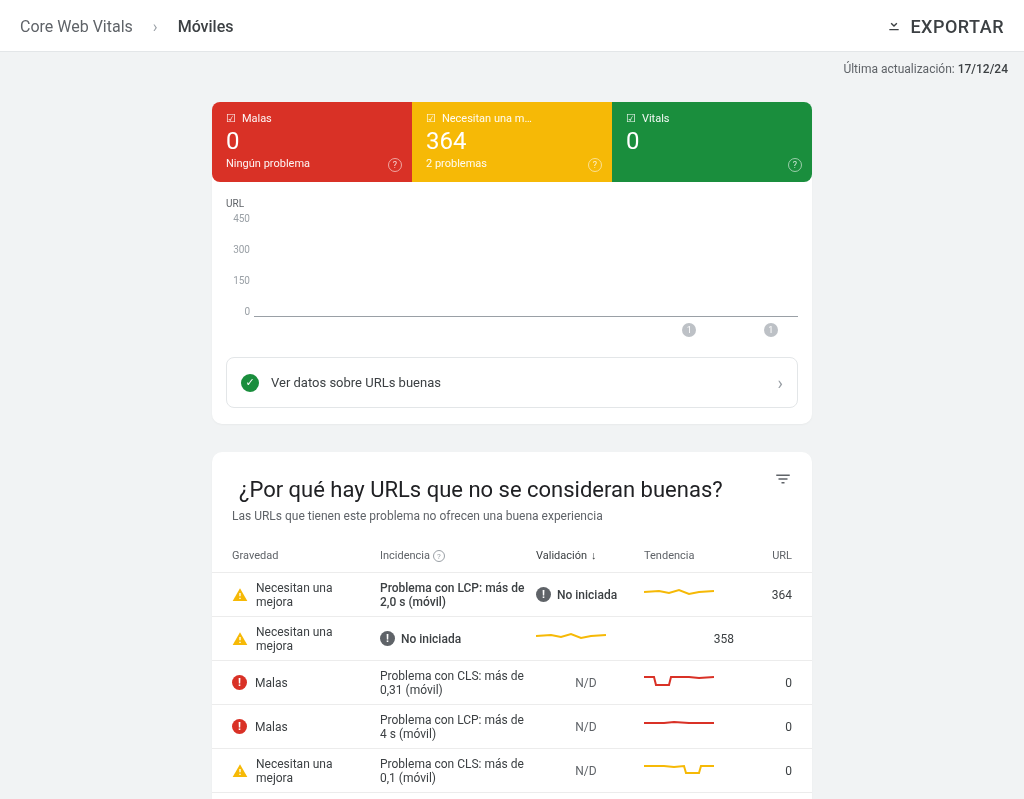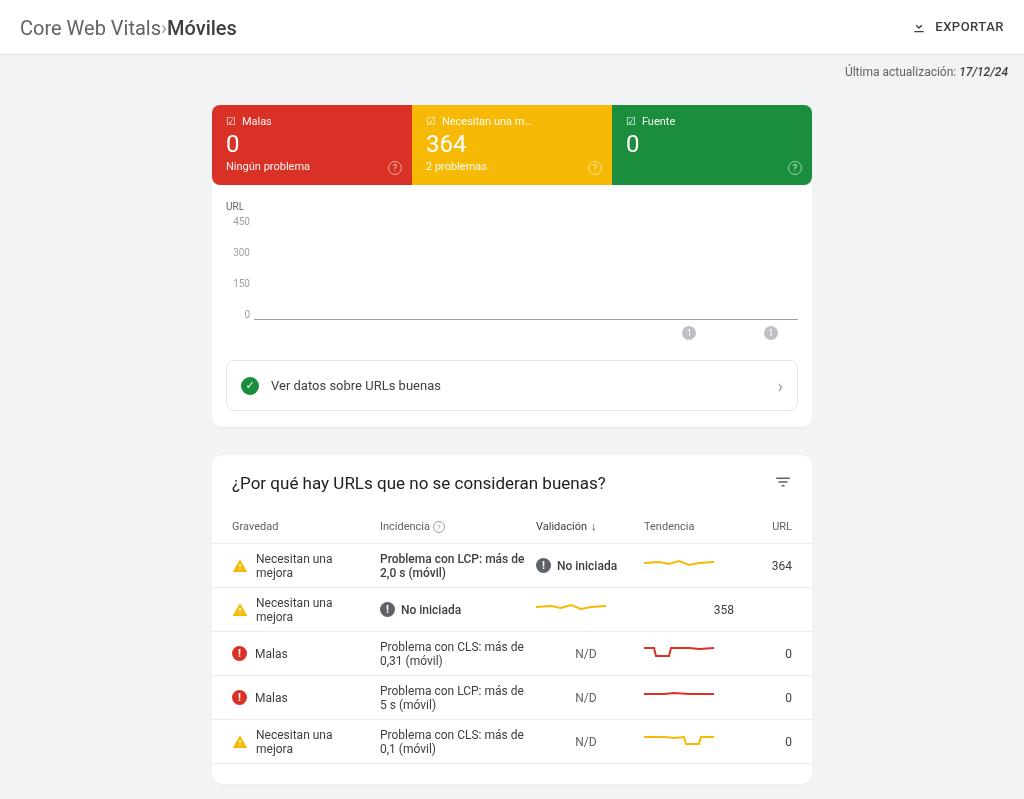--- a/index.html
+++ b/index.html
@@ -27,37 +27,37 @@
 
   
   .topbar{
     background:#fff;
     border-bottom:1px solid var(--border);
     padding:16px 20px 14px;
     display:flex;
     align-items:center;
     justify-content:space-between;
   }
-  .crumbs{display:flex;align-items:center;gap:0;font-size:20px;}
+  .crumbs{display:flex;align-items:center;gap:20px;font-size:16px;}
   .crumbs .root{color:var(--muted);}
   .crumbs .sep{color:var(--light);}
   .crumbs .current{font-weight:500;color:var(--text);}
   .export-btn{
-    display:flex;align-items:flex-start;gap:8px;
-    font-size:13px;font-weight:500;letter-spacing:.5px;
+    display:flex;align-items:flex-end;gap:8px;
+    font-size:18px;font-weight:500;letter-spacing:.5px;
     color:var(--text);cursor:pointer;
   }
 
   .metabar{
     display:flex;justify-content:flex-end;gap:24px;
     padding:10px 16px 4px;
     font-size:12px;color:var(--muted);
   }
   .metabar a{color:var(--text);text-decoration:none;}
-  .metabar .date{color:var(--text);font-weight:500;font-style:italic;}
+  .metabar .date{color:var(--text);font-weight:500;}
 
   
   .col{width:600px;margin:22px auto 40px;display:flex;flex-direction:column;gap:28px;}
 
   .card{
     background:var(--card-bg);
     border-radius:10px;
     box-shadow:0 1px 2px rgba(0,0,0,.04);
   }
 
@@ -120,21 +120,21 @@
     padding:14px 14px;
     display:flex;align-items:center;justify-content:space-between;
     cursor:pointer;
   }
   .good-row .l{display:flex;align-items:center;gap:12px;font-size:13px;color:var(--text);}
   .check-badge{width:18px;height:18px;border-radius:50%;background:var(--green);color:#fff;display:flex;align-items:center;justify-content:center;font-size:11px;}
   .chevron{color:var(--light);font-size:18px;}
 
   
   .reasons .head{padding:18px 20px 6px;display:flex;align-items:flex-start;justify-content:space-between;}
-  .reasons h2{margin:0;font-size:17px;font-weight:400;color:#202124;}
+  .reasons h2{margin:7px;font-size:22px;font-weight:400;color:#202124;}
   .reasons .sub{font-size:12px;color:var(--muted);margin-top:4px;}
   .filter-icon{color:var(--muted);cursor:pointer;}
 
   .thead,.trow{
     display:grid;
     grid-template-columns:140px 1fr 100px 90px 50px;
     gap:8px;
     align-items:center;
     padding:0 20px;
   }
@@ -215,21 +215,21 @@
           <span>☑</span>
           <span>Necesitan una m…</span>
         </div>
         <div class="tile-count">364</div>
         <div class="tile-sub">2 problemas</div>
         <div class="help">?</div>
       </div>
       <div class="tile green">
         <div class="tile-head">
           <span>☑</span>
-          <span>Fuente</span>
+          <span>Vitals</span>
         </div>
         <div class="tile-count">0</div>
         <div class="tile-sub"></div>
         <div class="help">?</div>
       </div>
     </div>
 
     <div class="chart-wrap">
       <div class="chart-title">URL</div>
       <div class="chart">
@@ -699,20 +699,21 @@
         <span>Ver datos sobre URLs buenas</span>
       </div>
       <span class="chevron">›</span>
     </div>
   </div>
 
   <div class="card reasons">
     <div class="head">
       <div>
         <h2>¿Por qué hay URLs que no se consideran buenas?</h2>
+        <div class="sub">Las URLs que tienen este problema no ofrecen una buena experiencia</div>
       </div>
       <div class="filter-icon">
         <svg width="18" height="18" viewBox="0 0 24 24" fill="#5f6368">
             <path d="M10 18h4v-2h-4v2zM3 6v2h18V6H3zm3 7h12v-2H6v2z"></path>
           </svg>
       </div>
     </div>
 
     <div class="thead">
       <div>Gravedad</div>
@@ -774,21 +775,21 @@
           <div class="trend"><svg viewBox="0 0 70 20">
               <path d="M0 6 L10 6 L12 14 L25 14 L27 6 L45 6 L55 7 L70 6" fill="none" stroke="#d93126" stroke-width="2"></path>
             </svg></div>
           <div class="url-count">0</div>
         </div>
         <div class="trow">
           <div class="sev">
             <span class="ico bad">!</span>
             <span>Malas</span>
           </div>
-          <div class="incidence">Problema con LCP: más de 5 s (móvil)</div>
+          <div class="incidence">Problema con LCP: más de 4 s (móvil)</div>
           <div class="valid nd">N/D</div>
           <div class="trend"><svg viewBox="0 0 70 20">
               <path d="M0 8 L20 8 L30 7 L45 8 L55 8 L70 8" fill="none" stroke="#d93126" stroke-width="2"></path>
             </svg></div>
           <div class="url-count">0</div>
         </div>
         <div class="trow">
           <div class="sev">
             <span class="ico warn"><svg viewBox="0 0 24 24">
                 <path fill="#f6b906" d="M1 21h22L12 2 1 21z"></path>

